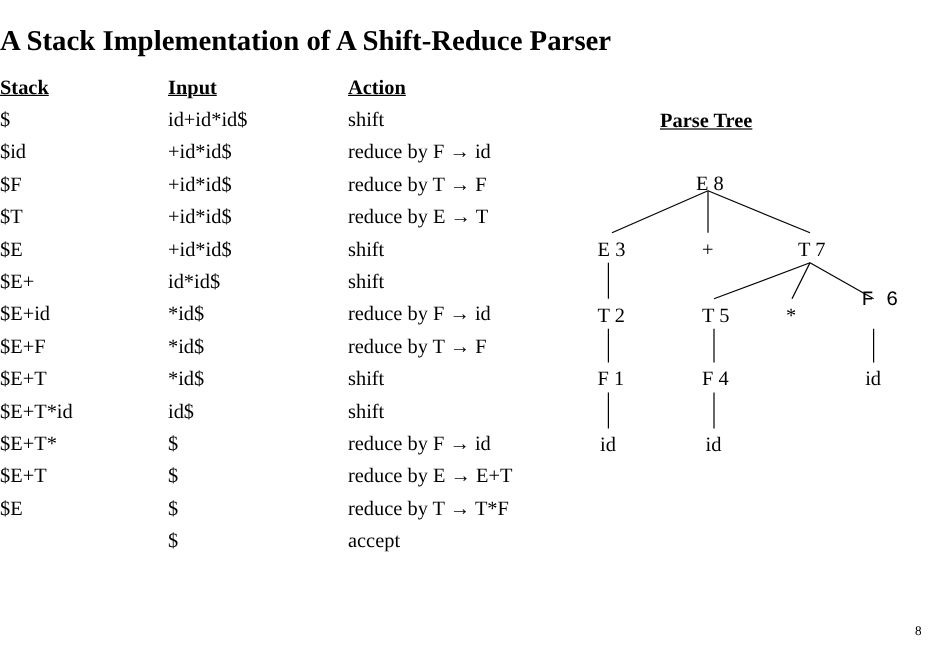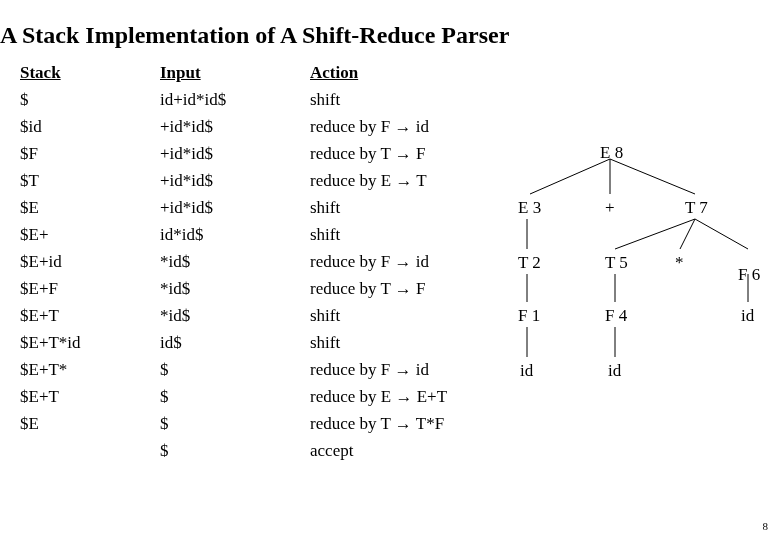--- a/index.html
+++ b/index.html
@@ -15,21 +15,20 @@
   .title {
     font-size: 24px;
     font-weight: bold;
     text-align: left;
     padding-top: 22px;
     padding-bottom: 10px;
   }
   .content {
     display: flex;
     flex-direction: row;
-    padding-left: 20px;
     font-size: 17px;
     line-height: 27px;
   }
   .col {
     display: flex;
     flex-direction: column;
   }
   .col-stack  { width: 140px; }
   .col-input  { width: 150px; }
   .col-action { width: 190px; }
@@ -123,20 +122,21 @@
     <div>reduce by T → F</div>
     <div>shift</div>
     <div>shift</div>
     <div>reduce by F → id</div>
     <div>reduce by E → E+T</div>
     <div>reduce by T → T*F</div>
     <div>accept</div>
   </div>
 
   <div class="tree-area">
+    <div class="tree-title" style="left:70px; top:28px;">Parse Tree</div>
 
     <svg class="edges">
 
       <line x1="110" y1="100" x2="30" y2="135"></line>
       <line x1="110" y1="100" x2="110" y2="135"></line>
       <line x1="110" y1="100" x2="195" y2="135"></line>
 
       <line x1="27" y1="160" x2="27" y2="190"></line>
 
       <line x1="27" y1="215" x2="27" y2="243"></line>
@@ -154,21 +154,21 @@
       <line x1="248" y1="215" x2="248" y2="243"></line>
     </svg>
 
     <div class="node" style="left:100px; top:80px;">E  8</div>
     <div class="node" style="left:18px;  top:135px;text-align:right;">E  3</div>
     <div class="node" style="left:105px; top:135px;">+</div>
     <div class="node" style="left:185px; top:135px;">T  7</div>
     <div class="node" style="left:18px;  top:190px;">T  2</div>
     <div class="node" style="left:105px; top:190px;">T  5</div>
     <div class="node" style="left:175px; top:190px;">*</div>
-    <div class="node" style="left:238px; top:202px;">F 6</div>
+    <div class="node" style="left:238px; top:178px;font-family:Liberation Mono, monospace;">F 6</div>
     <div class="node" style="left:18px;  top:243px;">F  1</div>
     <div class="node" style="left:105px; top:243px;">F  4</div>
     <div class="node" style="left:241px; top:243px;">id</div>
     <div class="node" style="left:20px;  top:298px;">id</div>
     <div class="node" style="left:108px; top:298px;">id</div>
   </div>
 
 </div>
 
 <div class="pagenum">8</div>

